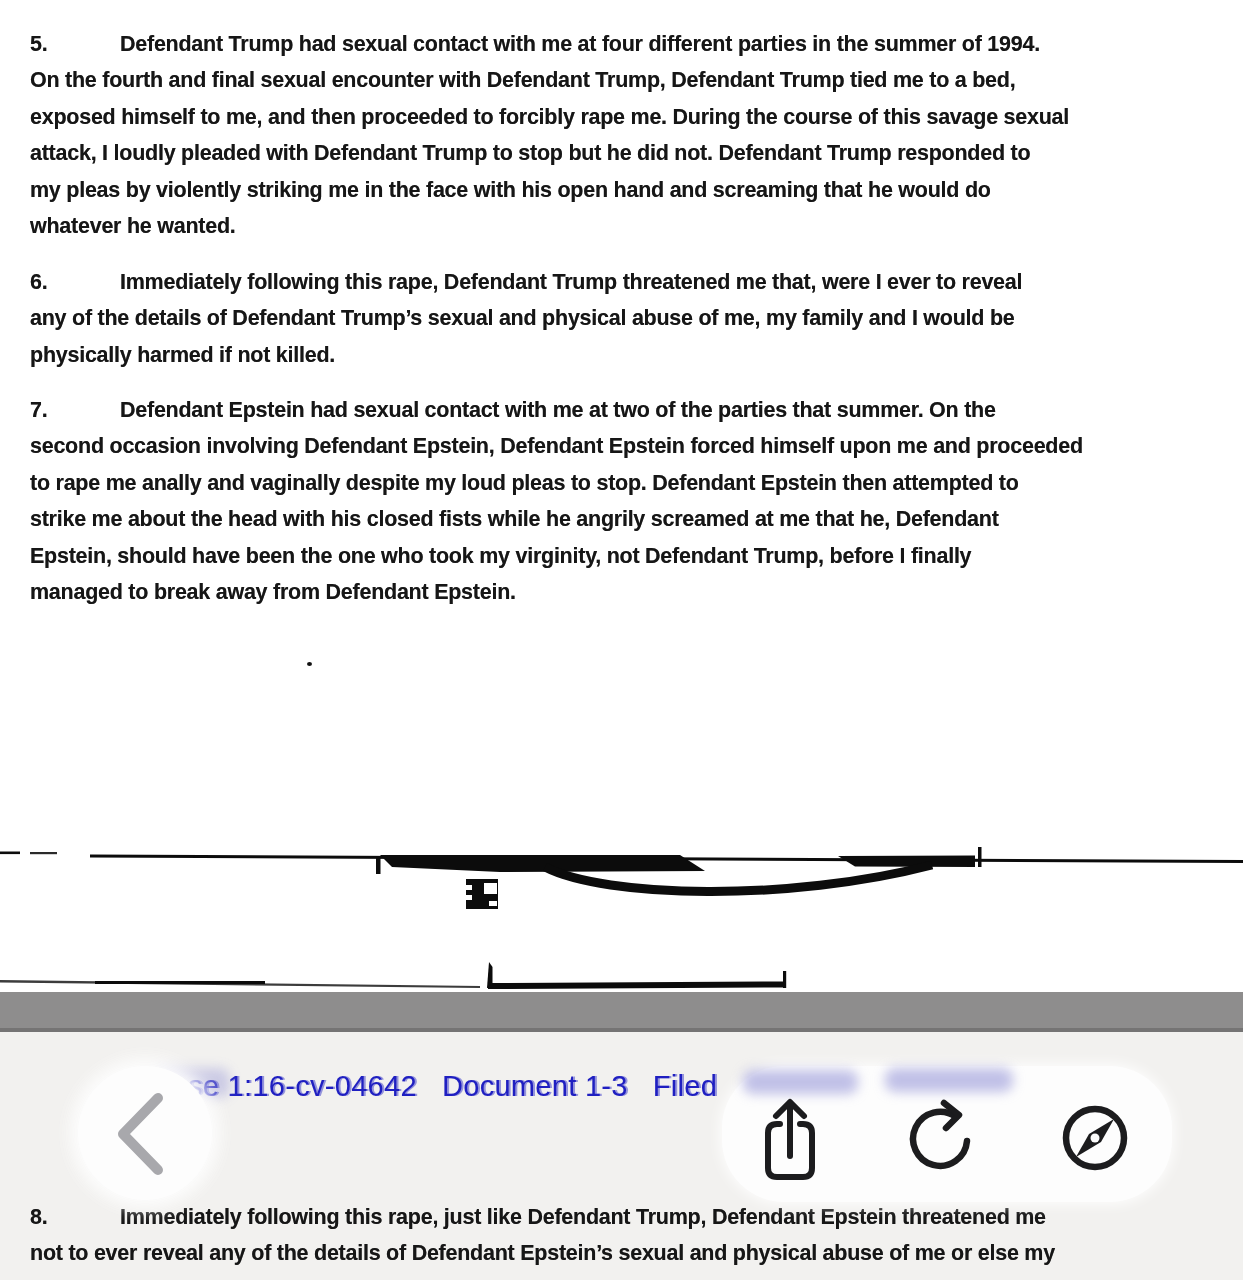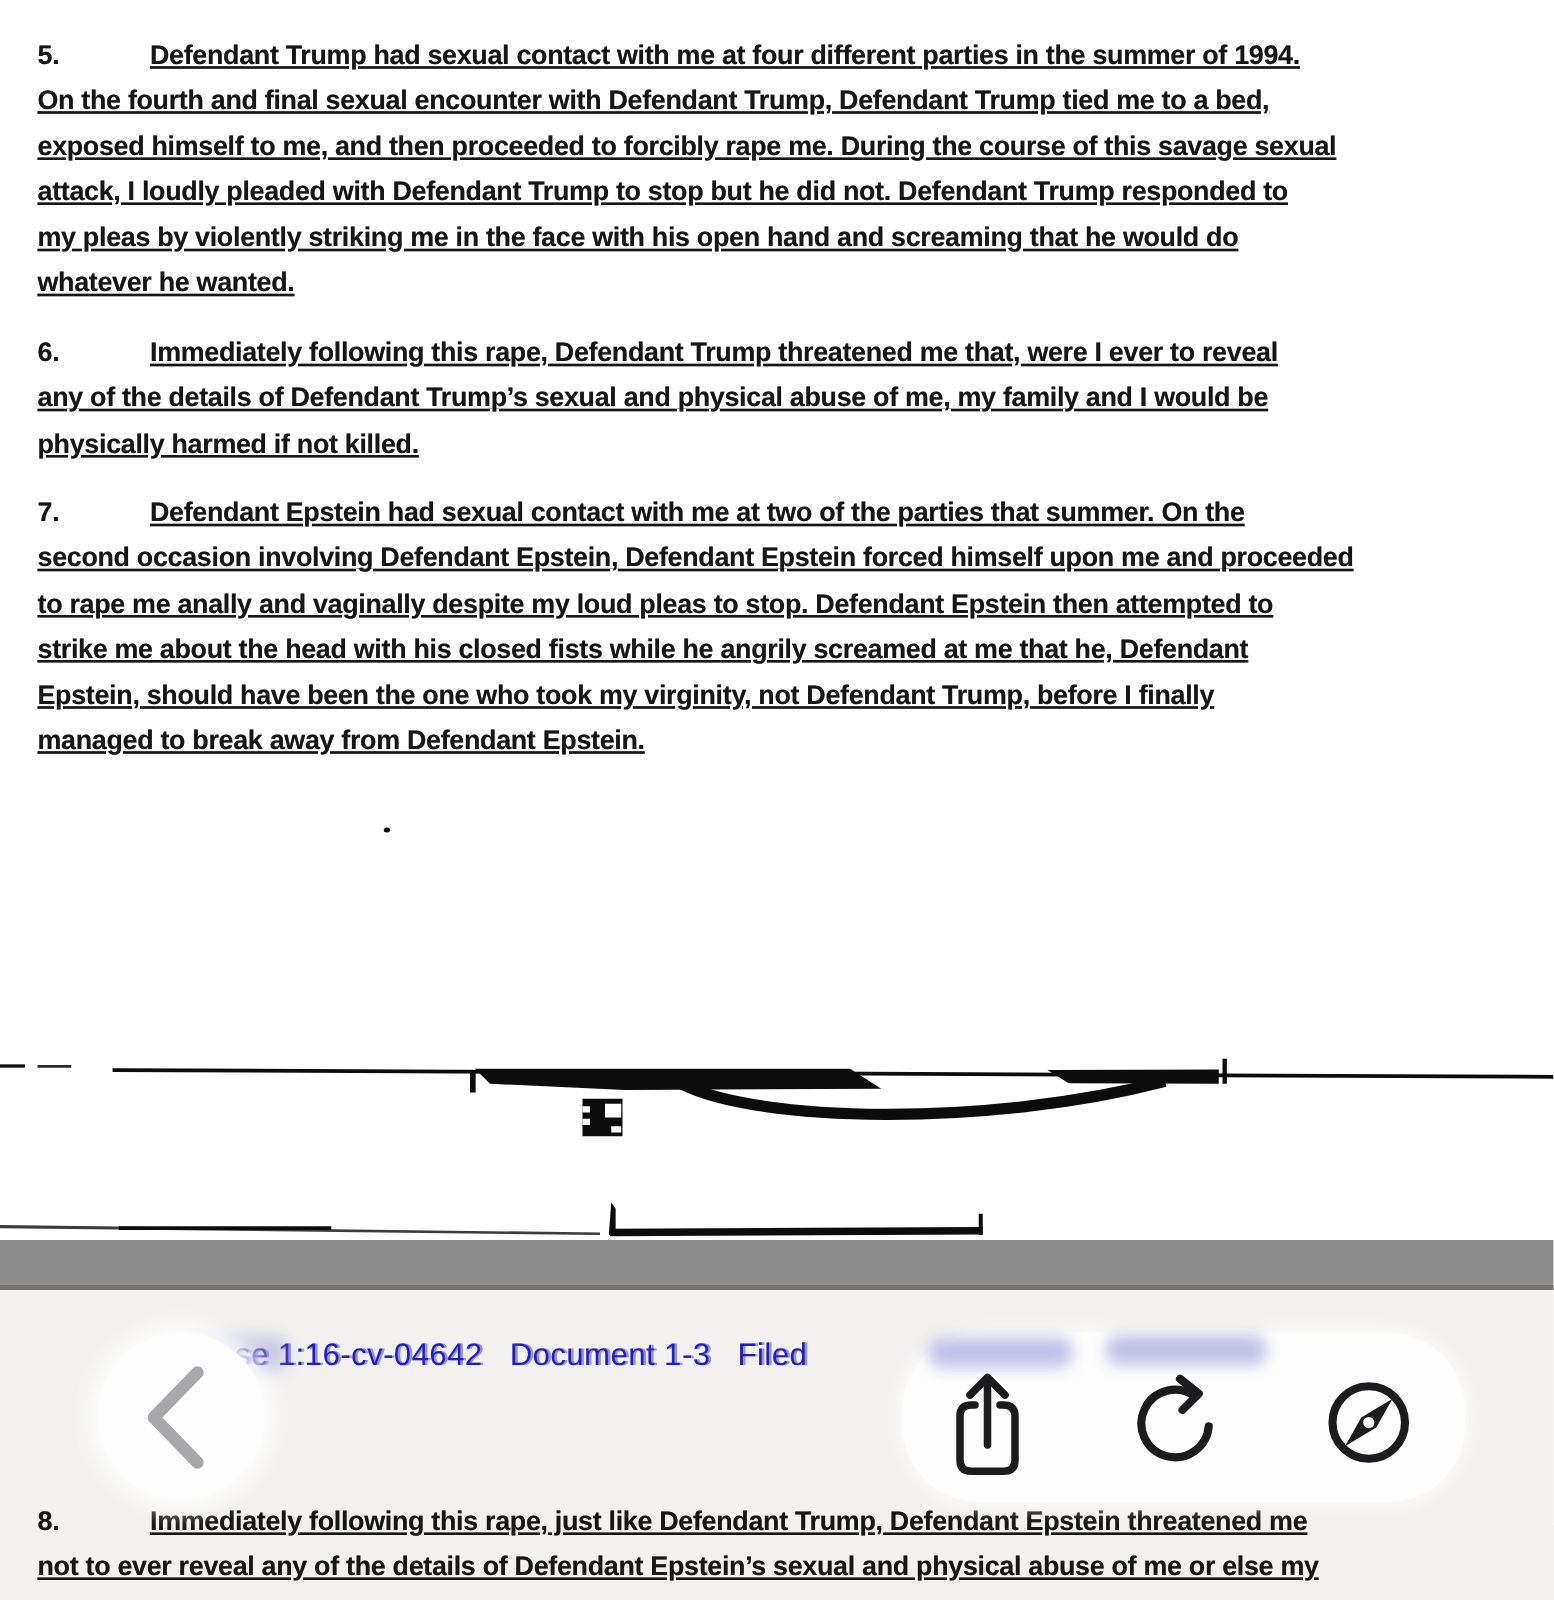--- a/index.html
+++ b/index.html
@@ -8,32 +8,32 @@
     background:#ffffff;font-family:"Liberation Sans",sans-serif;
   }
   
   .para{position:absolute;left:30px;width:1190px;color:#161616;}
   .scan-text{
     font-size:21.5px;font-weight:700;letter-spacing:-0.25px;
     line-height:36.4px;color:#161616;
     text-shadow:0 0 .5px rgba(20,20,20,.55);
   }
   .pnum{position:absolute;left:0;top:0;}
-  .plines{white-space:pre-line;text-indent:90px;text-decoration:underline;}
+  .plines{white-space:pre-line;text-indent:90px;}
   
   .artifact{position:absolute;left:0;}
   .speck{position:absolute;width:5px;height:4px;background:#111;border-radius:50%;}
   
   .gray-bar{position:absolute;left:0;top:992px;width:1243px;height:40px;background:#8e8d8d;}
   .gray-bar-edge{position:absolute;left:0;top:1028px;width:1243px;height:4px;background:#757474;}
   .chrome-bg{position:absolute;left:0;top:1032px;width:1243px;height:248px;background:#f2f1ef;}
   
   .caption{
     position:absolute;left:188px;top:1070px;z-index:3;
-    font-size:25px;font-weight:500;letter-spacing:.3px;white-space:pre;
+    font-size:29px;font-weight:500;letter-spacing:.3px;white-space:pre;
     color:#1f1fc1;text-shadow:2px 0 0 rgba(35,35,195,.45);
   }
   .blur-blob{position:absolute;border-radius:10px;background:rgba(142,142,214,.55);filter:blur(6px);z-index:4;}
   
   .toolbar-pill{
     position:absolute;left:722px;top:1066px;width:450px;height:136px;
     background:#fdfdfd;border-radius:62px;z-index:2;
     box-shadow:0 0 14px 2px rgba(255,255,255,.9);
   }
   .back-bubble{

